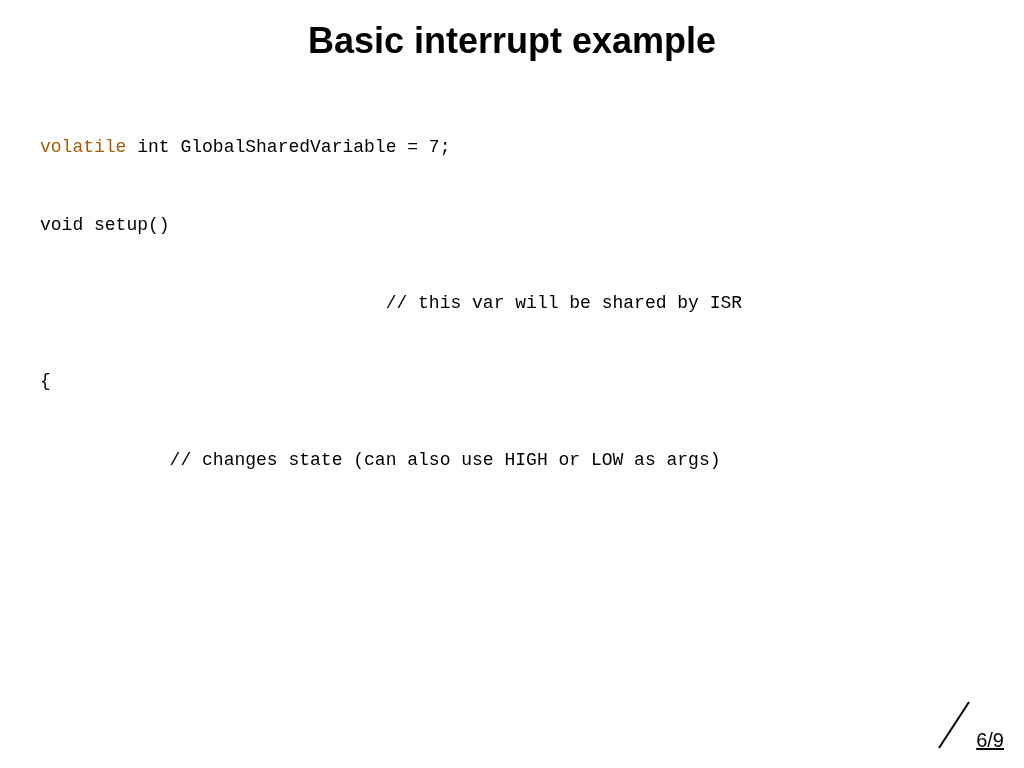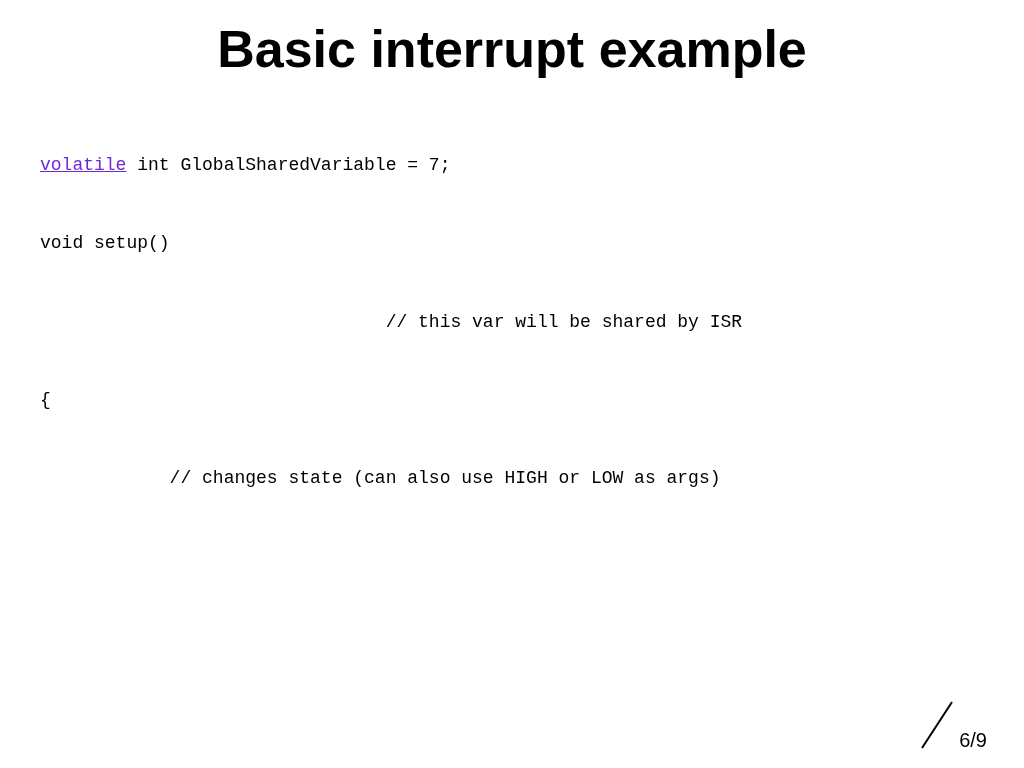--- a/index.html
+++ b/index.html
@@ -20,49 +20,49 @@
     .slide {
       width: 1024px;
       height: 768px;
       background: #ffffff;
       padding: 20px 40px 20px 40px;
       position: relative;
     }
 
     .title {
       text-align: center;
-      font-size: 52px;
+      font-size: 36px;
       font-weight: bold;
       font-family: Arial, sans-serif;
       color: #000000;
       margin-bottom: 20px;
       line-height: 1.15;
     }
 
     .code-block {
       font-family: 'Courier New', Courier, monospace;
       font-size: 18px;
       line-height: 1.45;
       color: #000000;
       white-space: pre;
     }
 
     .keyword {
-      color: #6d28d9;
+      color: #a16207;
       font-style: normal;
-      text-decoration: underline;
     }
 
     
     .slide-number-area {
       position: absolute;
       bottom: 18px;
-      right: 37px;
+      right: 20px;
       display: flex;
       align-items: flex-end;
+      text-decoration: underline;
     }
 
     .diagonal-line {
       width: 40px;
       height: 50px;
       position: relative;
     }
 
     .diagonal-line svg {
       position: absolute;

